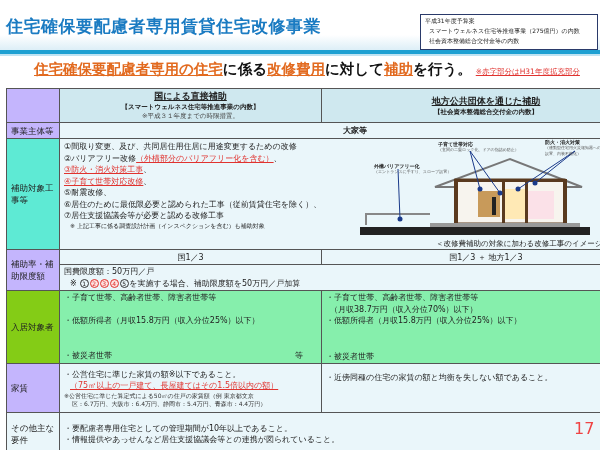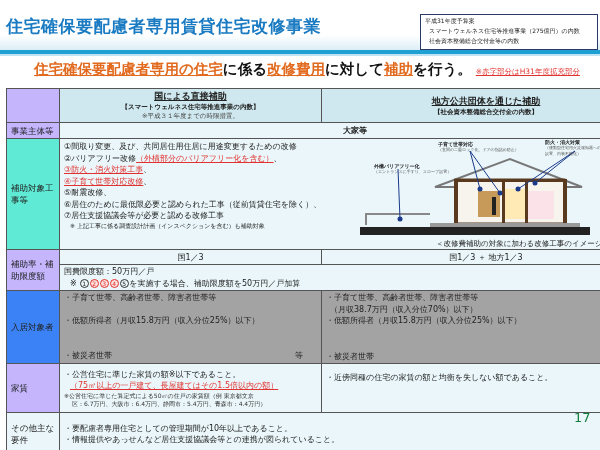--- a/index.html
+++ b/index.html
@@ -15,31 +15,31 @@
   .headline .hl { color: #e26a1f; text-decoration: underline; }
   .headline .note { font-size: 7.5px; color: #e0332f; text-decoration: underline; font-weight: normal; margin-left: 4px; }
   table { position: absolute; left: 6px; top: 88px; width: 594px; border-collapse: collapse; font-size: 8px; }
   td { border: 1px solid #555; vertical-align: middle; padding: 1px 4px; }
   .lbl { width: 70px; background: #c4b5fd; font-size: 8.5px; line-height: 12px; }
   .hdr { background: #cfe8ef; text-align: center; }
   .hdr .h1 { font-size: 9px; font-weight: bold; text-decoration: underline; text-align: center; }
   .hdr .h2 { font-size: 6.5px; font-weight: bold; }
   .hdr .h3 { font-size: 6.5px; color: #444; }
   .cell-light { background: #eaf6fa; }
-  .cell-white { background: #a3a3a3; }
+  .cell-white { background: #86efac; }
   .center { text-align: center; }
   .red { color: #e0332f; text-decoration: underline; }
   .list { font-size: 8px; line-height: 11.5px; }
   .small { font-size: 6px; line-height: 8px; color: #333; }
   .circ { display: inline-block; width: 9px; height: 9px; border-radius: 50%; border: 1px solid #333; font-size: 6px; line-height: 7px; text-align: center; margin: 0 0.5px; }
   .circ.red-c { border-color: #e0332f; color: #e0332f; background: #fde2e0; }
   .illus { position: relative; width: 290px; height: 100px; }
   .illus .cap { position: absolute; font-size: 5px; line-height: 6px; font-weight: bold; white-space: nowrap; }
   .illus .cap .sub { font-weight: normal; color: #555; display: block; font-size: 4px; }
-  .pagenum { position: absolute; left: 574px; top: 410px; font-size: 13px; color: #15803d; }
+  .pagenum { position: absolute; left: 574px; top: 419px; font-size: 16px; color: #ef4444; }
   .between { display: flex; justify-content: space-between; margin-top: 24px; }
 </style>
 </head>
 <body>
 
 <div class="title-bar"></div>
 <div class="title">住宅確保要配慮者専用賃貸住宅改修事業</div>
 <div class="title-line"></div>
 <div class="title-line2"></div>
 
@@ -132,21 +132,21 @@
   <tr style="height:25px;">
     <td colspan="2" class="cell-light list">
       <div>国費限度額：50万円／戸</div>
       <div style="padding-left:6px;">
         <span>※ </span><span class="circ">1</span><span class="circ red-c">2</span><span class="circ red-c">3</span><span class="circ red-c">4</span><span class="circ">5</span><span>を実施する場合、補助限度額を50万円／戸加算</span>
       </div>
     </td>
   </tr>
 
   <tr style="height:53px;">
-    <td class="lbl cell-white" style="background:#3b82f6;">入居対象者</td>
+    <td class="lbl cell-white" style="background:#84cc16;">入居対象者</td>
     <td class="cell-white list" style="vertical-align:top;">
       <div>・子育て世帯、高齢者世帯、障害者世帯等</div>
       <div style="height:11px;"></div>
       <div>・低額所得者（月収15.8万円（収入分位25%）以下）</div>
       <div class="between">
             <span>・被災者世帯</span>
             <span style="padding-right:14px;">等</span>
           </div>
     </td>
     <td class="cell-white list" style="vertical-align:top;">

